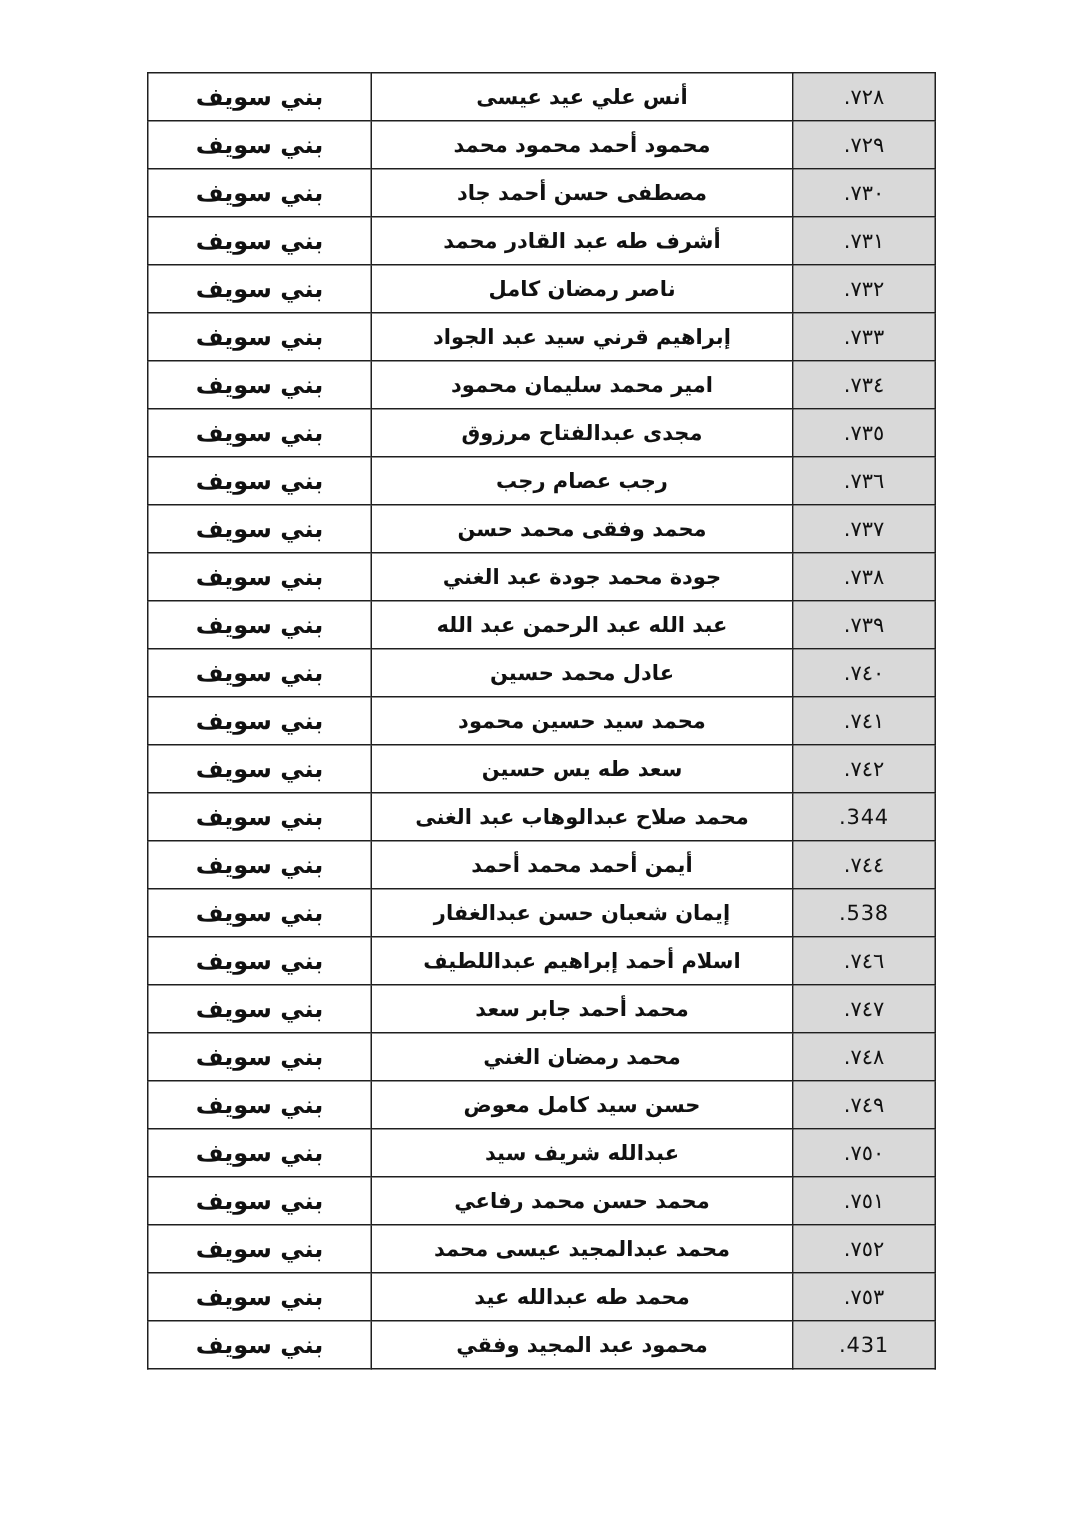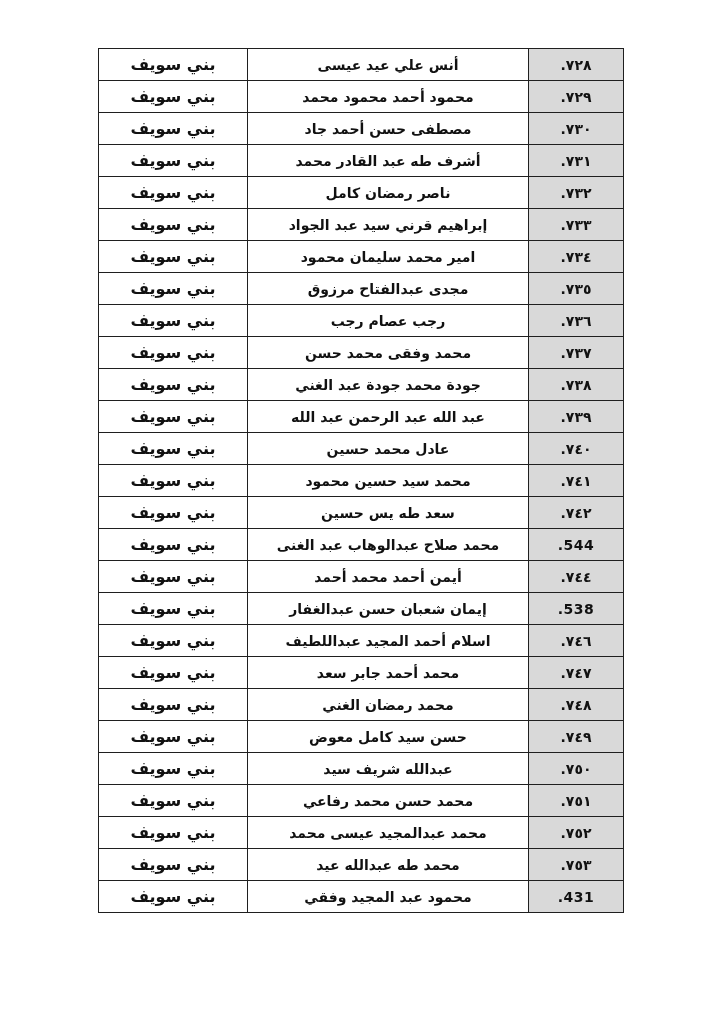--- a/index.html
+++ b/index.html
@@ -35,21 +35,21 @@
     height: 31px;
     padding: 0 2px;
     text-align: center;
     vertical-align: middle;
     white-space: nowrap;
     overflow: hidden;
     color: #111111;
   }
   td.num-cell {
     background: #d9d9d9;
-    font-weight: bold;
+    font-weight: normal;
     font-size: 14px;
     letter-spacing: 0.5px;
   }
   td.name-cell {
     font-weight: bold;
     font-size: 14px;
   }
   td.city-cell {
     font-weight: bold;
     font-size: 16px;
@@ -135,37 +135,37 @@
           <td class="num-cell">٧٤١.</td>
           <td class="name-cell">محمد سيد حسين محمود</td>
           <td class="city-cell">بني سويف</td>
         </tr>
         <tr>
           <td class="num-cell">٧٤٢.</td>
           <td class="name-cell">سعد طه يس حسين</td>
           <td class="city-cell">بني سويف</td>
         </tr>
         <tr>
-          <td class="num-cell">544.</td>
+          <td class="num-cell">344.</td>
           <td class="name-cell">محمد صلاح عبدالوهاب عبد الغنى</td>
           <td class="city-cell">بني سويف</td>
         </tr>
         <tr>
           <td class="num-cell">٧٤٤.</td>
           <td class="name-cell">أيمن أحمد محمد أحمد</td>
           <td class="city-cell">بني سويف</td>
         </tr>
         <tr>
           <td class="num-cell">538.</td>
           <td class="name-cell">إيمان شعبان حسن عبدالغفار</td>
           <td class="city-cell">بني سويف</td>
         </tr>
         <tr>
           <td class="num-cell">٧٤٦.</td>
-          <td class="name-cell">اسلام أحمد المجيد عبداللطيف</td>
+          <td class="name-cell">اسلام أحمد إبراهيم عبداللطيف</td>
           <td class="city-cell">بني سويف</td>
         </tr>
         <tr>
           <td class="num-cell">٧٤٧.</td>
           <td class="name-cell">محمد أحمد جابر سعد</td>
           <td class="city-cell">بني سويف</td>
         </tr>
         <tr>
           <td class="num-cell">٧٤٨.</td>
           <td class="name-cell">محمد رمضان الغني</td>

